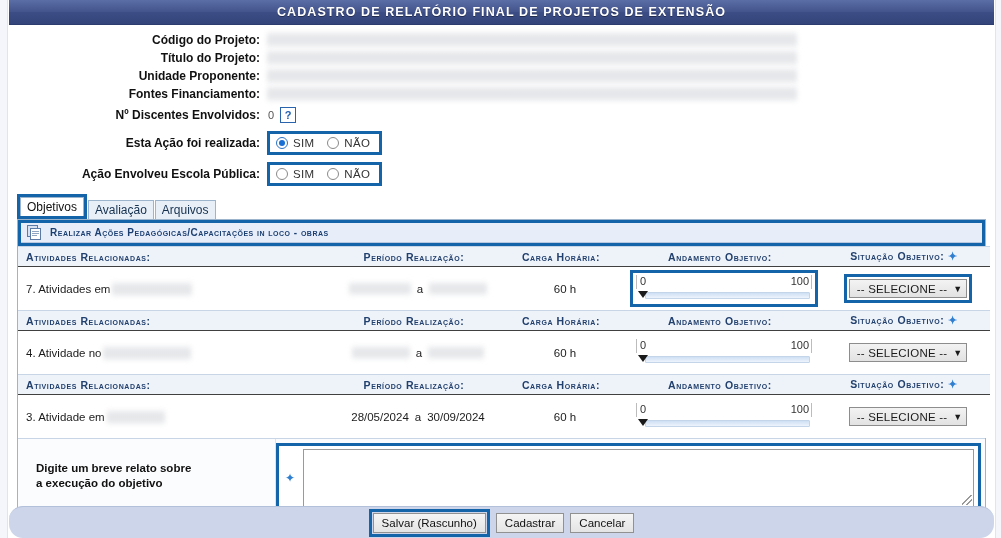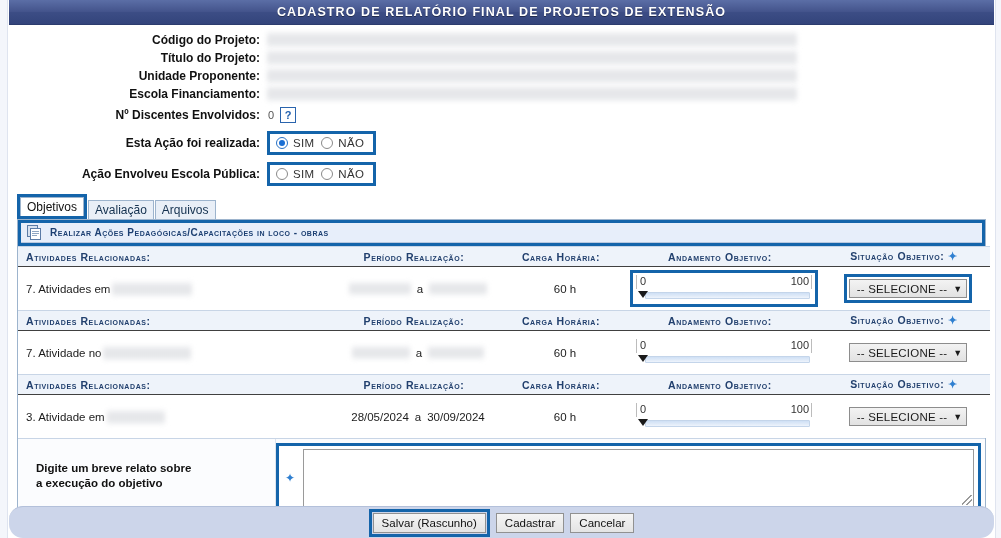--- a/index.html
+++ b/index.html
@@ -91,21 +91,21 @@
 
   
   .hl {
     border: 3px solid #1464aa;
     display: inline-block;
   }
   .radiogroup {
     display: inline-flex; align-items: center;
     padding: 3px 9px 3px 6px;
     background: #ffffff;
-    gap: 7px;
+    gap: 13px;
   }
   .radio-opt { display: inline-flex; align-items: center; gap: 5px; }
   .radio {
     width: 12px; height: 12px; border-radius: 50%;
     border: 1px solid #8a8a8a;
     background: #ffffff;
     display: inline-block; position: relative;
     flex: none;
   }
   .radio.checked { border-color: #2a72c4; }
@@ -348,21 +348,21 @@
       </div>
 
       <div class="frow">
         <div class="flabel">Unidade Proponente:</div>
         <div class="fvalue">
           <div class="redact redact-top" style="width:530px;"></div>
         </div>
       </div>
 
       <div class="frow">
-        <div class="flabel">Escola Financiamento:</div>
+        <div class="flabel">Fontes Financiamento:</div>
         <div class="fvalue">
           <div class="redact redact-top" style="width:530px;"></div>
         </div>
       </div>
 
       <div class="frow" style="min-height:24px;">
         <div class="flabel">Nº Discentes Envolvidos:</div>
         <div class="fvalue">
           <span class="num-val">0</span>
           <span class="help-icon">?</span>
@@ -502,21 +502,21 @@
             <th class="th-center">
               <span>Situação Objetivo:</span>
               <span class="star">✦</span>
             </th>
           </tr>
         </thead>
         <tbody>
           <tr>
             <td>
               <div class="ativ-cell">
-                <span class="ativ-label">7. Atividade no</span>
+                <span class="ativ-label">4. Atividade no</span>
                 <span class="redact" style="width:88px;height:14px;"></span>
               </div>
             </td>
             <td class="td-center">
               <div class="periodo-cell">
                 <span class="redact" style="width:58px;height:13px;"></span>
                 <span class="sep-a">a</span>
                 <span class="redact" style="width:56px;height:13px;"></span>
               </div>
             </td>

